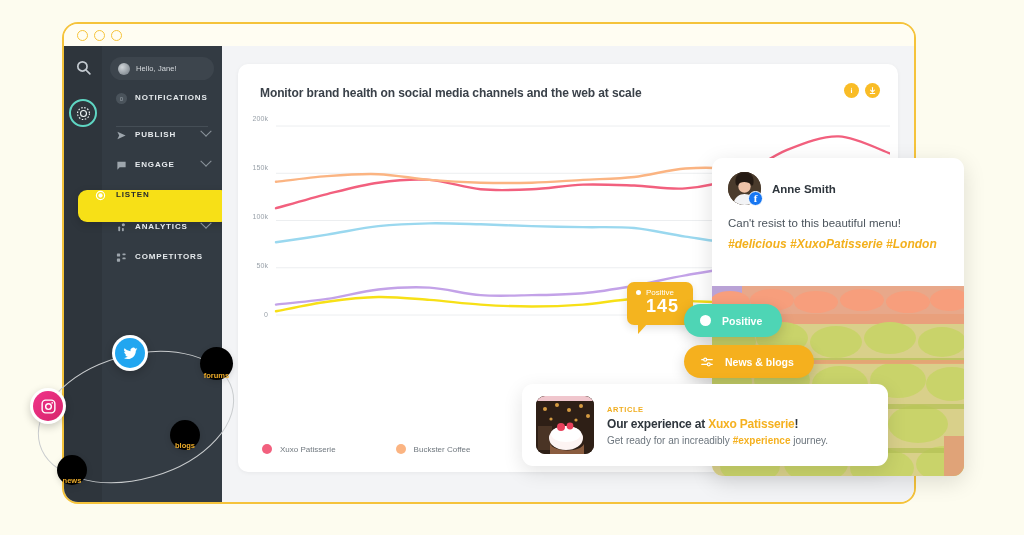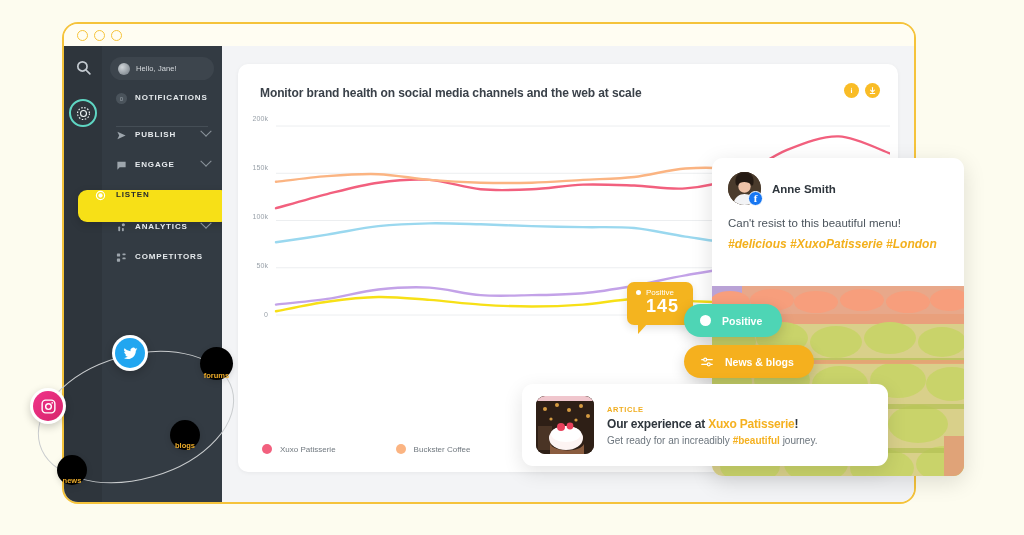--- a/index.html
+++ b/index.html
@@ -490,18 +490,18 @@
         <circle cx="34" cy="30" r="3.4" fill="#e8415c"></circle>
         <path d="M14 48c4 8 30 9 34 0v10H14z" fill="#8a5c3f"></path>
       </svg>
     </div>
     <div>
       <div class="article-kicker">ARTICLE</div>
       <div class="article-title">
         <span>Our experience at </span><span class="hl">Xuxo Patisserie</span><span>!</span>
       </div>
       <div class="article-sub">
-        <span>Get ready for an increadibly </span><span class="hl">#beautiful</span><span> journey.</span>
+        <span>Get ready for an increadibly </span><span class="hl">#experience</span><span> journey.</span>
       </div>
     </div>
   </div>
 
 </div>
 
 </body></html>

